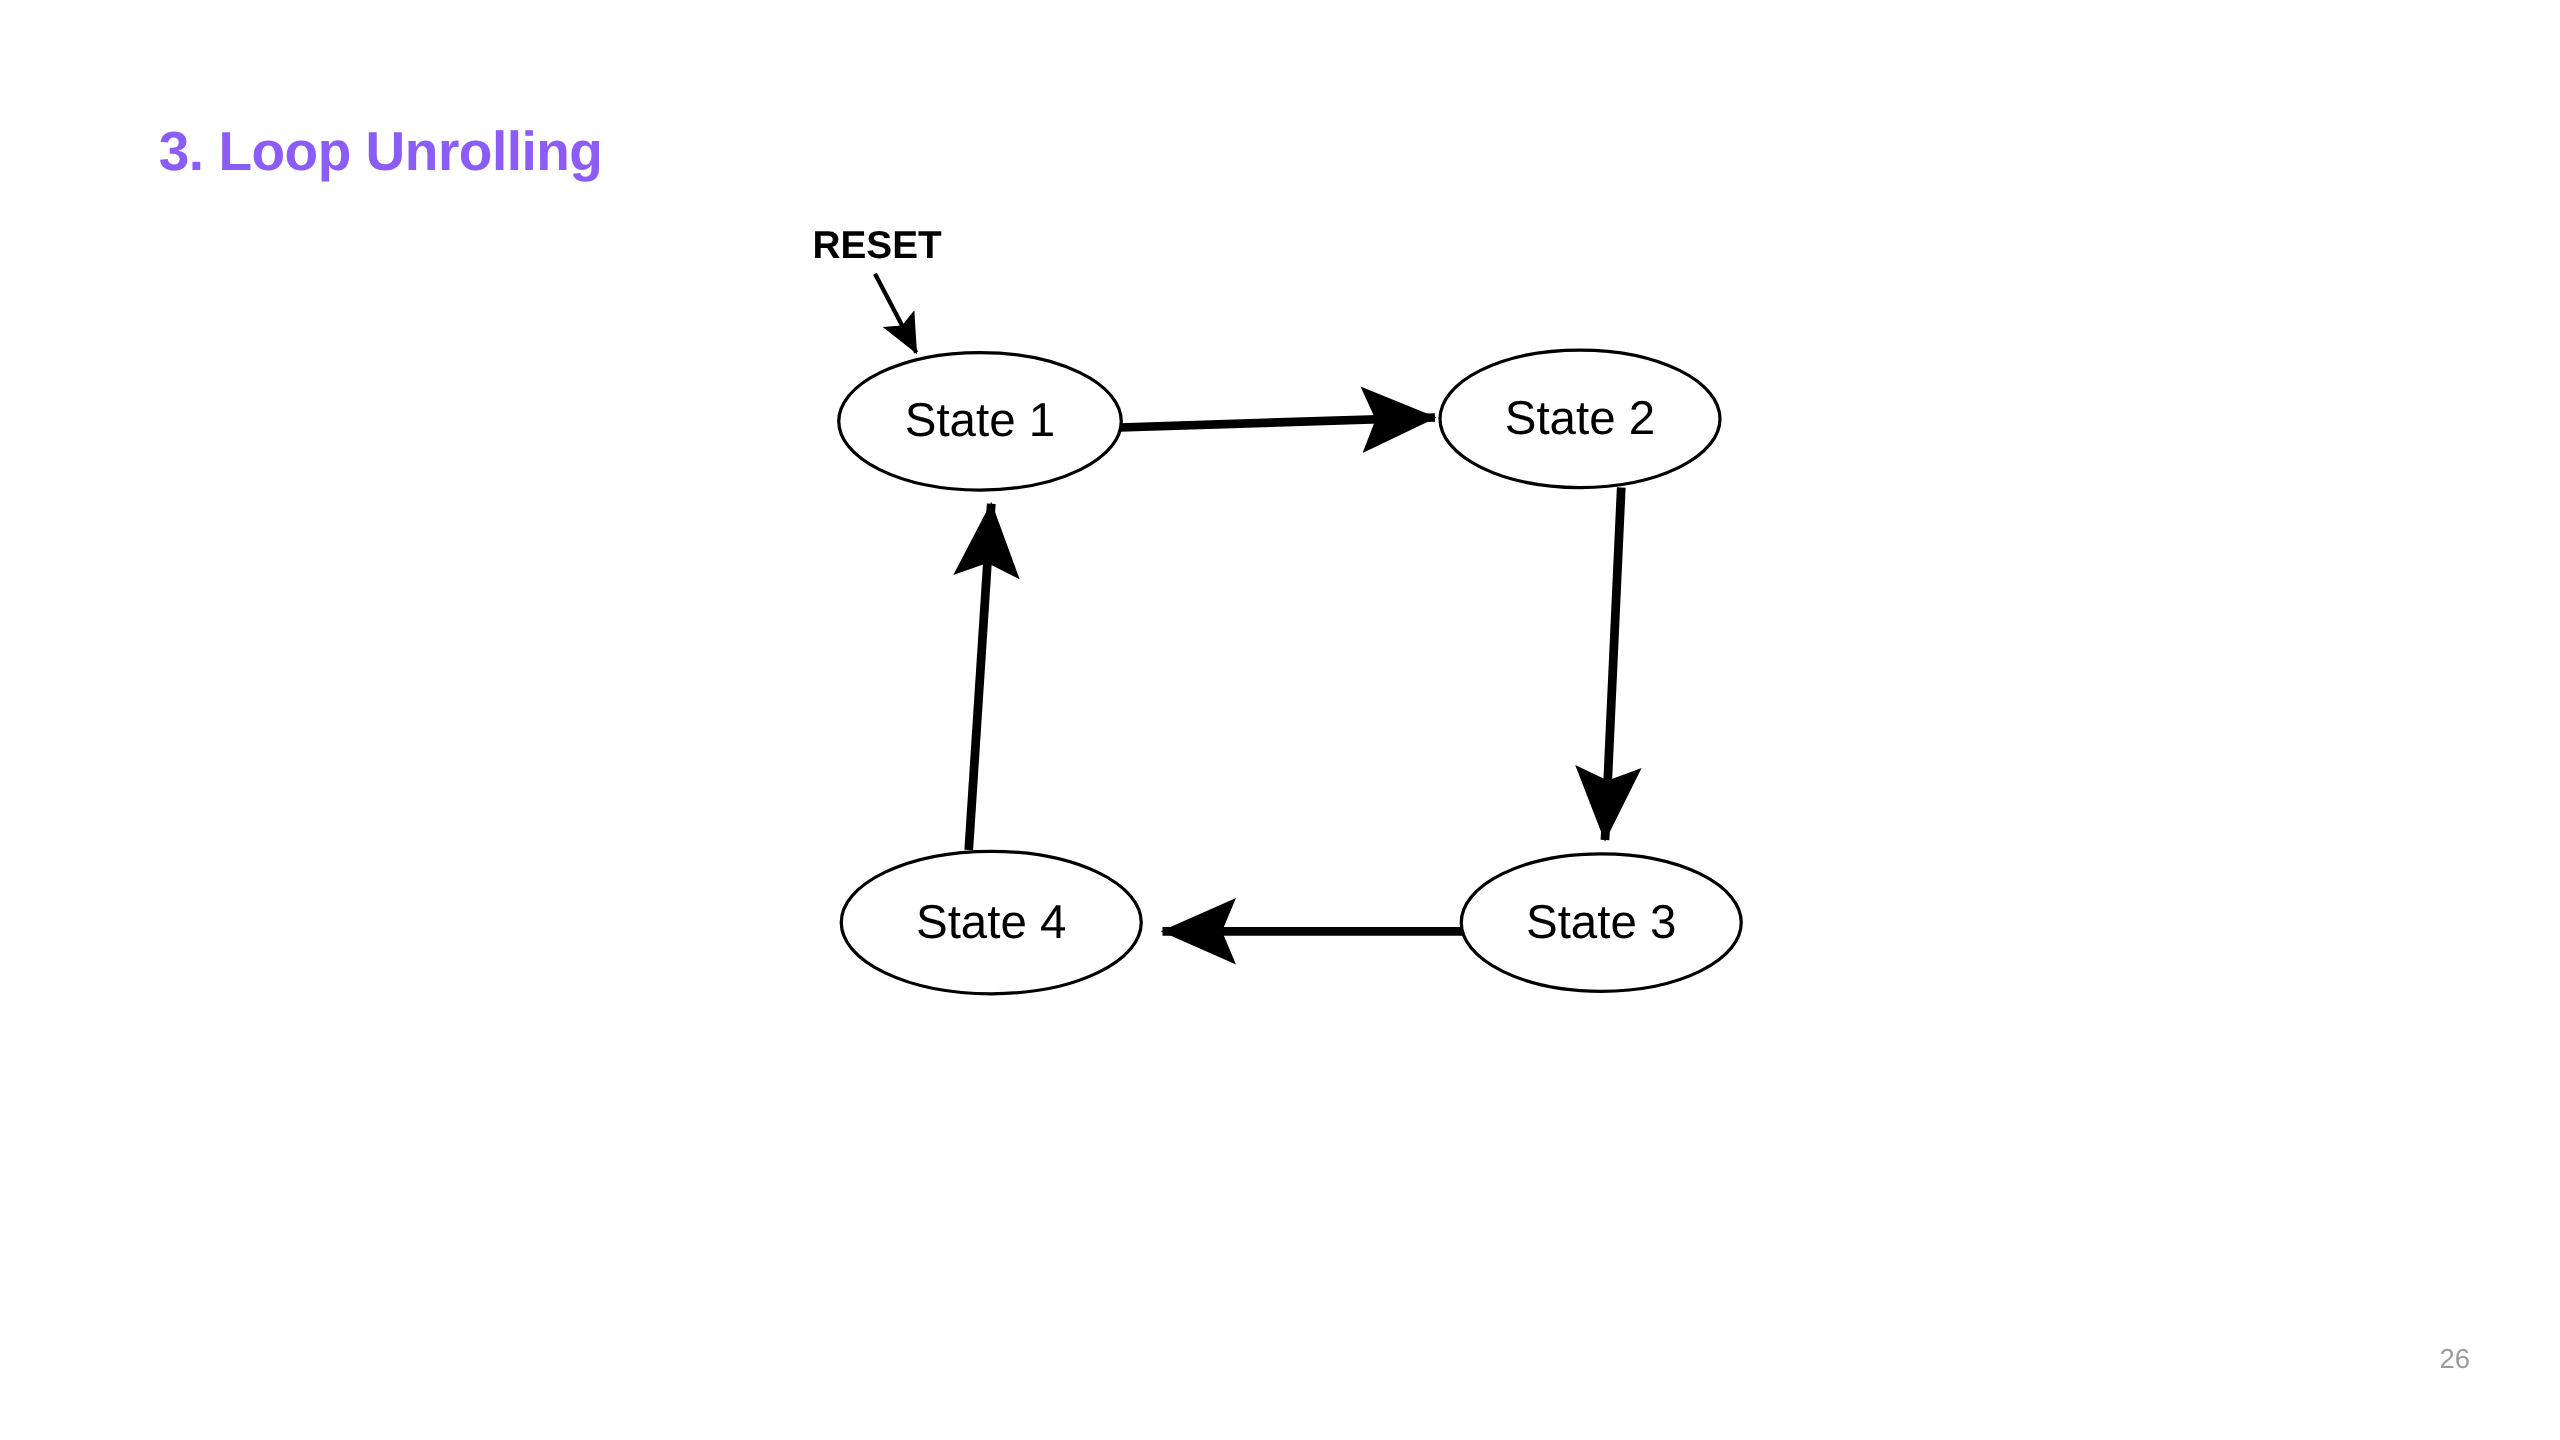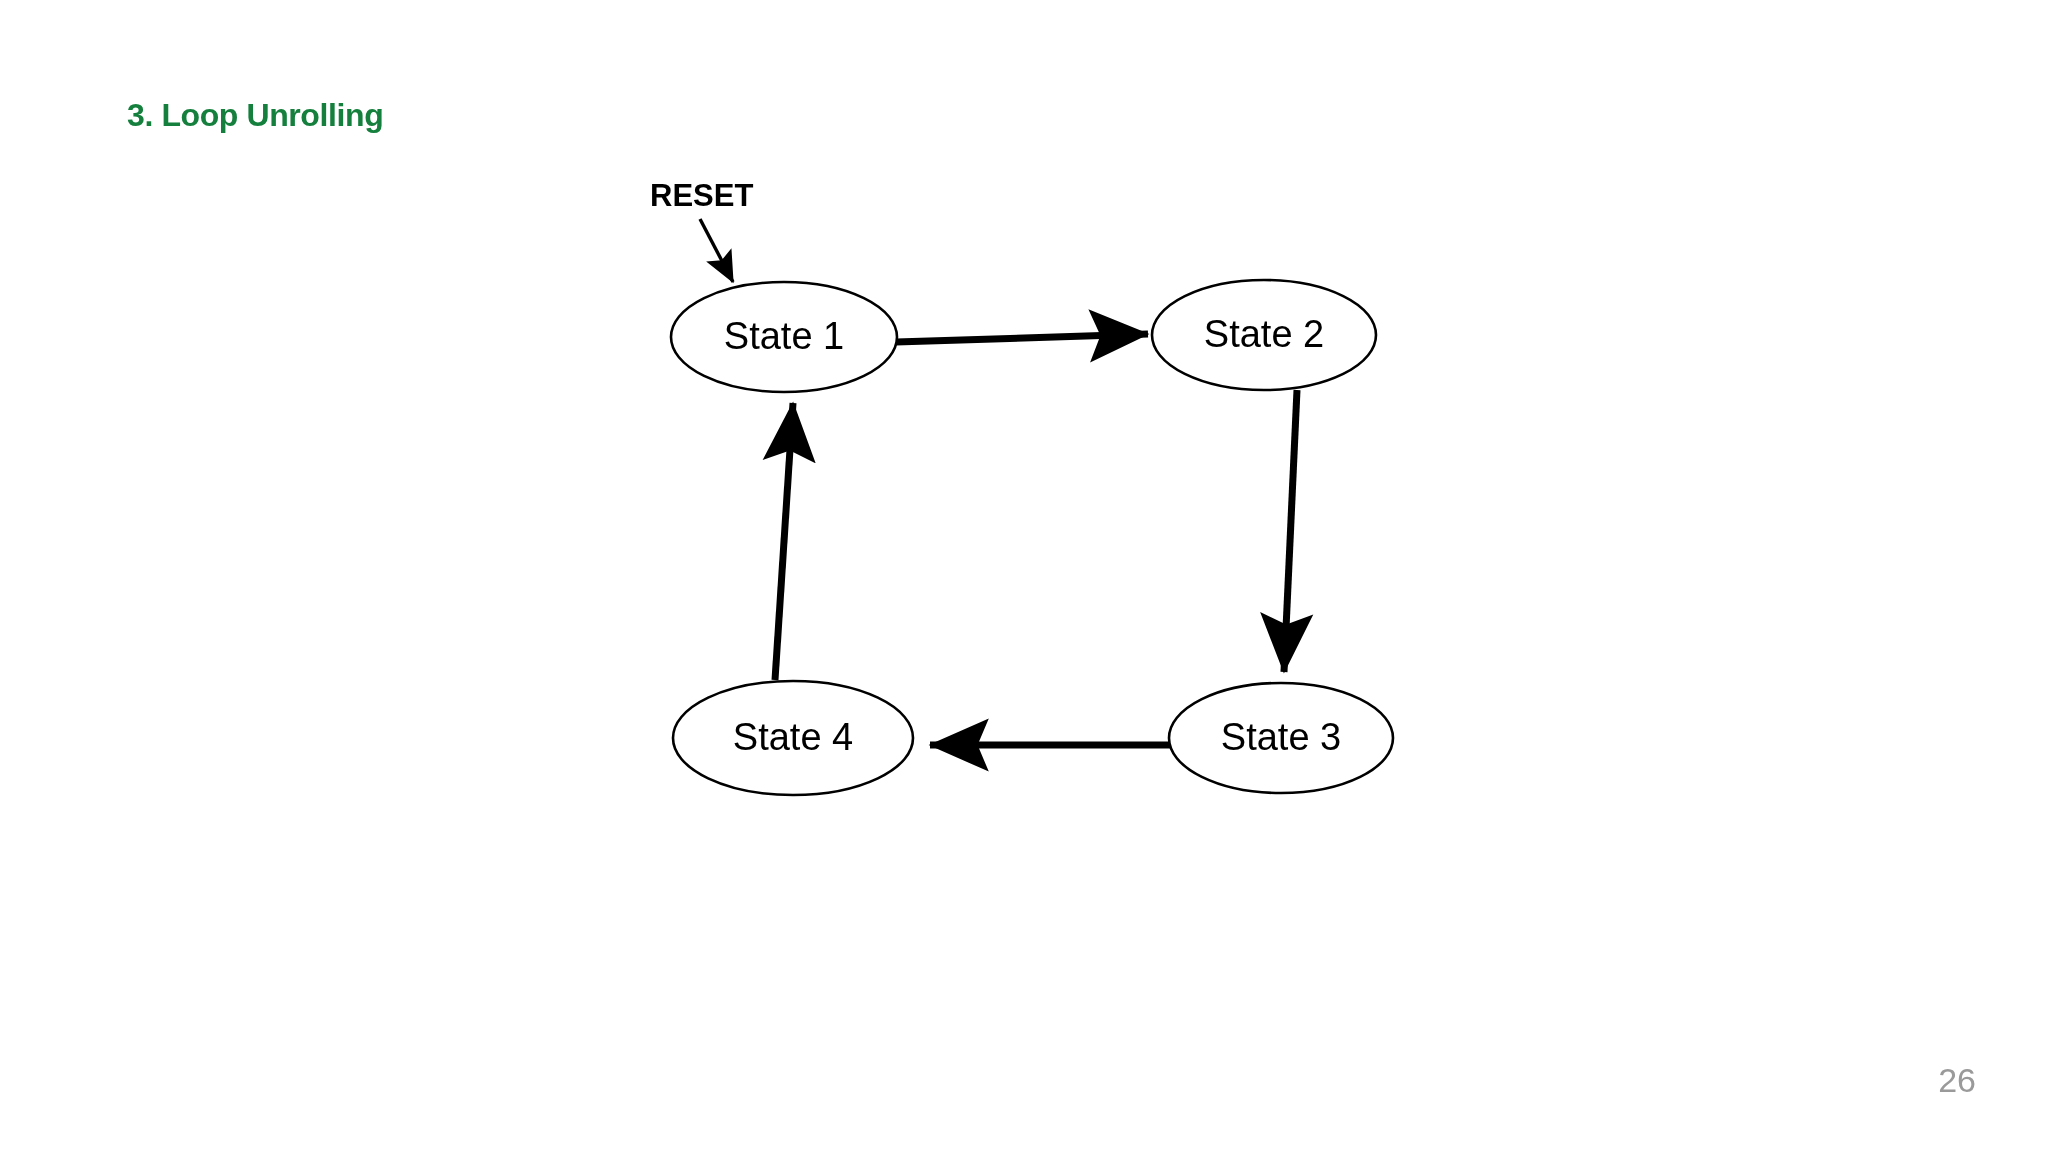--- a/index.html
+++ b/index.html
@@ -22,23 +22,23 @@
     inset: 0;
     background: #ffffff;
   }
 
   
   .slide-title {
     position: absolute;
     left: 127px;
     top: 98px;
     font-family: "Liberation Sans", sans-serif;
-    font-size: 32px;
+    font-size: 44px;
     font-weight: bold;
-    color: #15803d;
+    color: #8b5cf6;
     letter-spacing: -0.4px;
     white-space: nowrap;
     line-height: 1.1;
   }
 
   
   .diagram {
     position: absolute;
     left: 0;
     top: 0;
@@ -81,21 +81,21 @@
     fill: #000000;
     dominant-baseline: middle;
   }
 
   
   .page-number {
     position: absolute;
     right: 72px;
     bottom: 52px;
     font-family: "Liberation Sans", sans-serif;
-    font-size: 34px;
+    font-size: 22px;
     color: #9a9a9a;
     text-align: right;
     user-select: none;
   }
 </style>
 </head>
 <body>
 
 <div class="slide">
 

